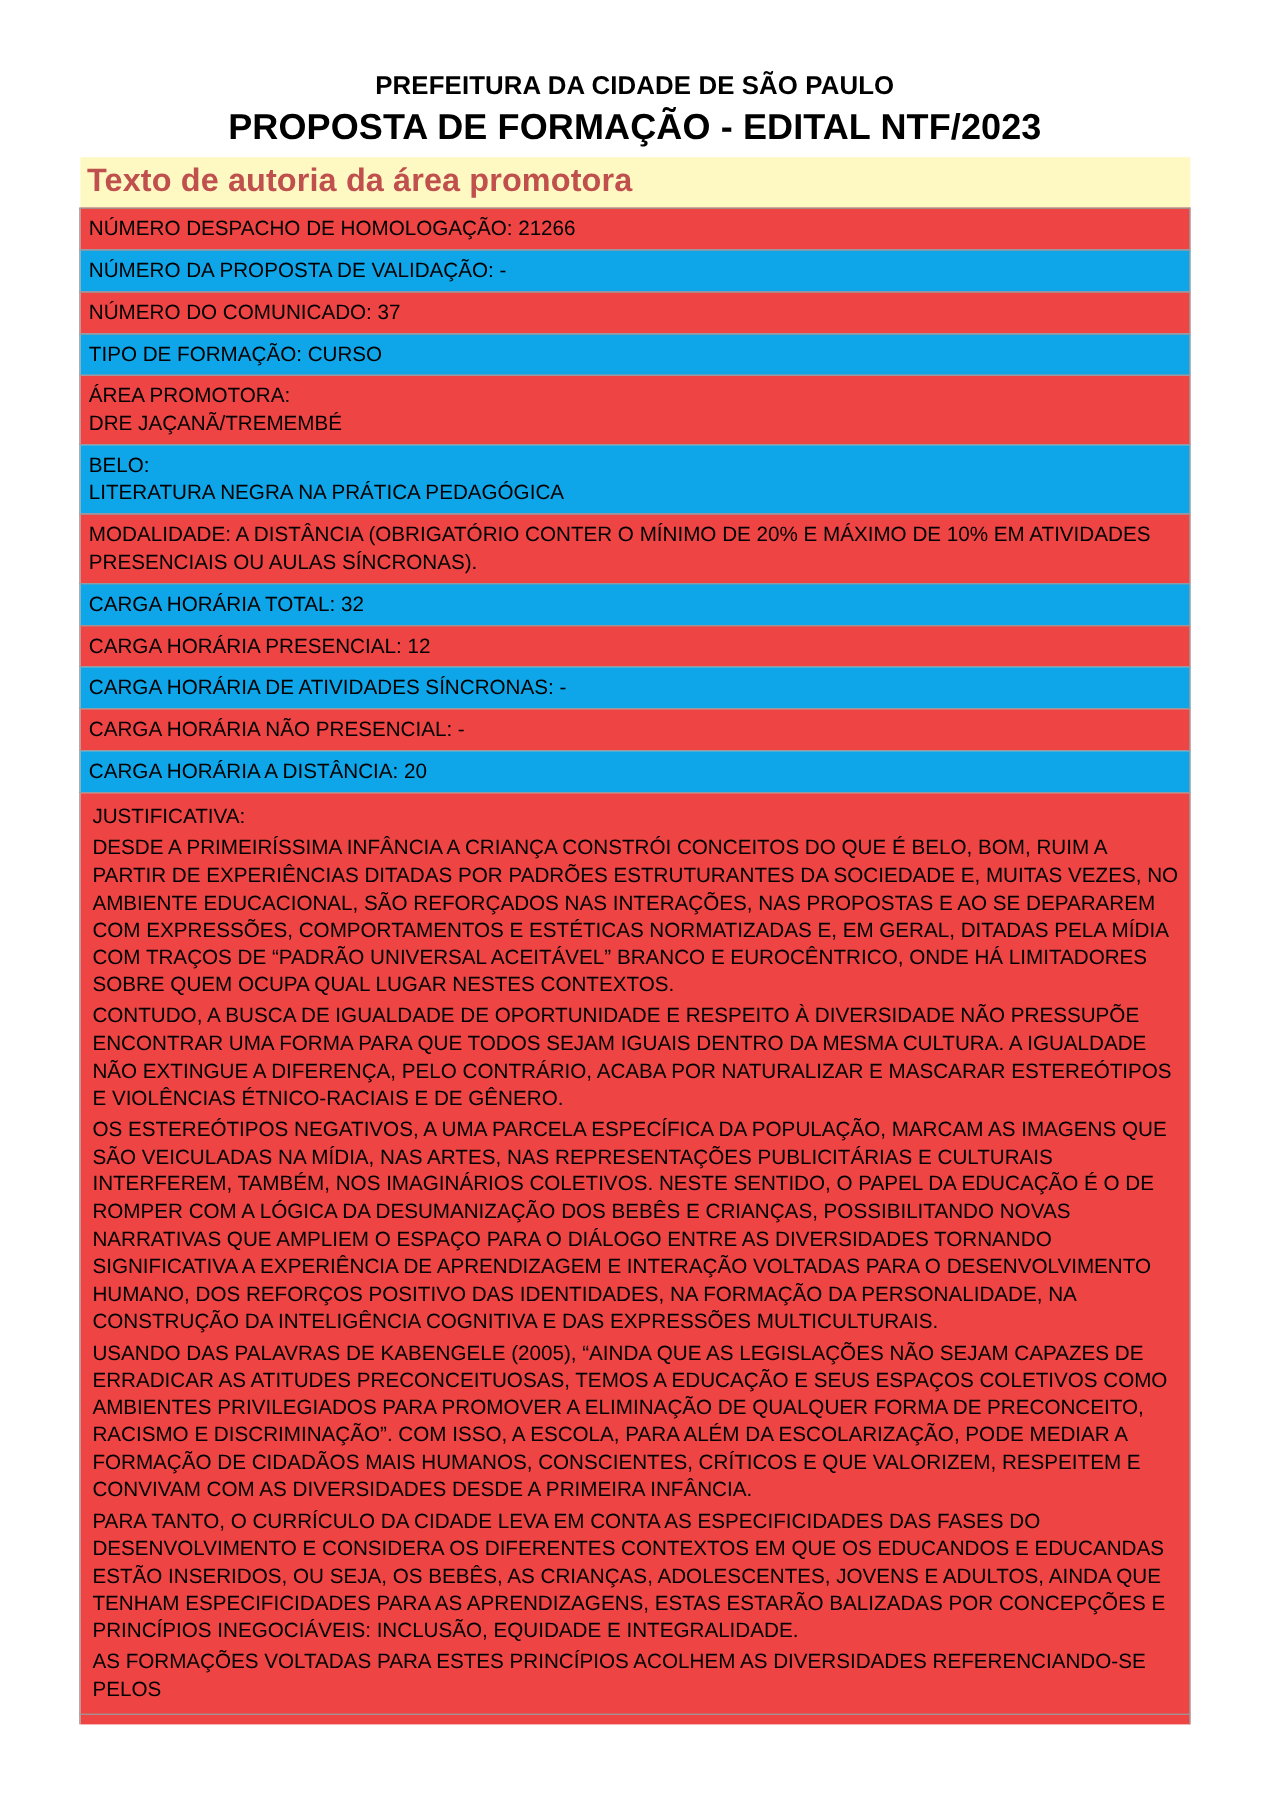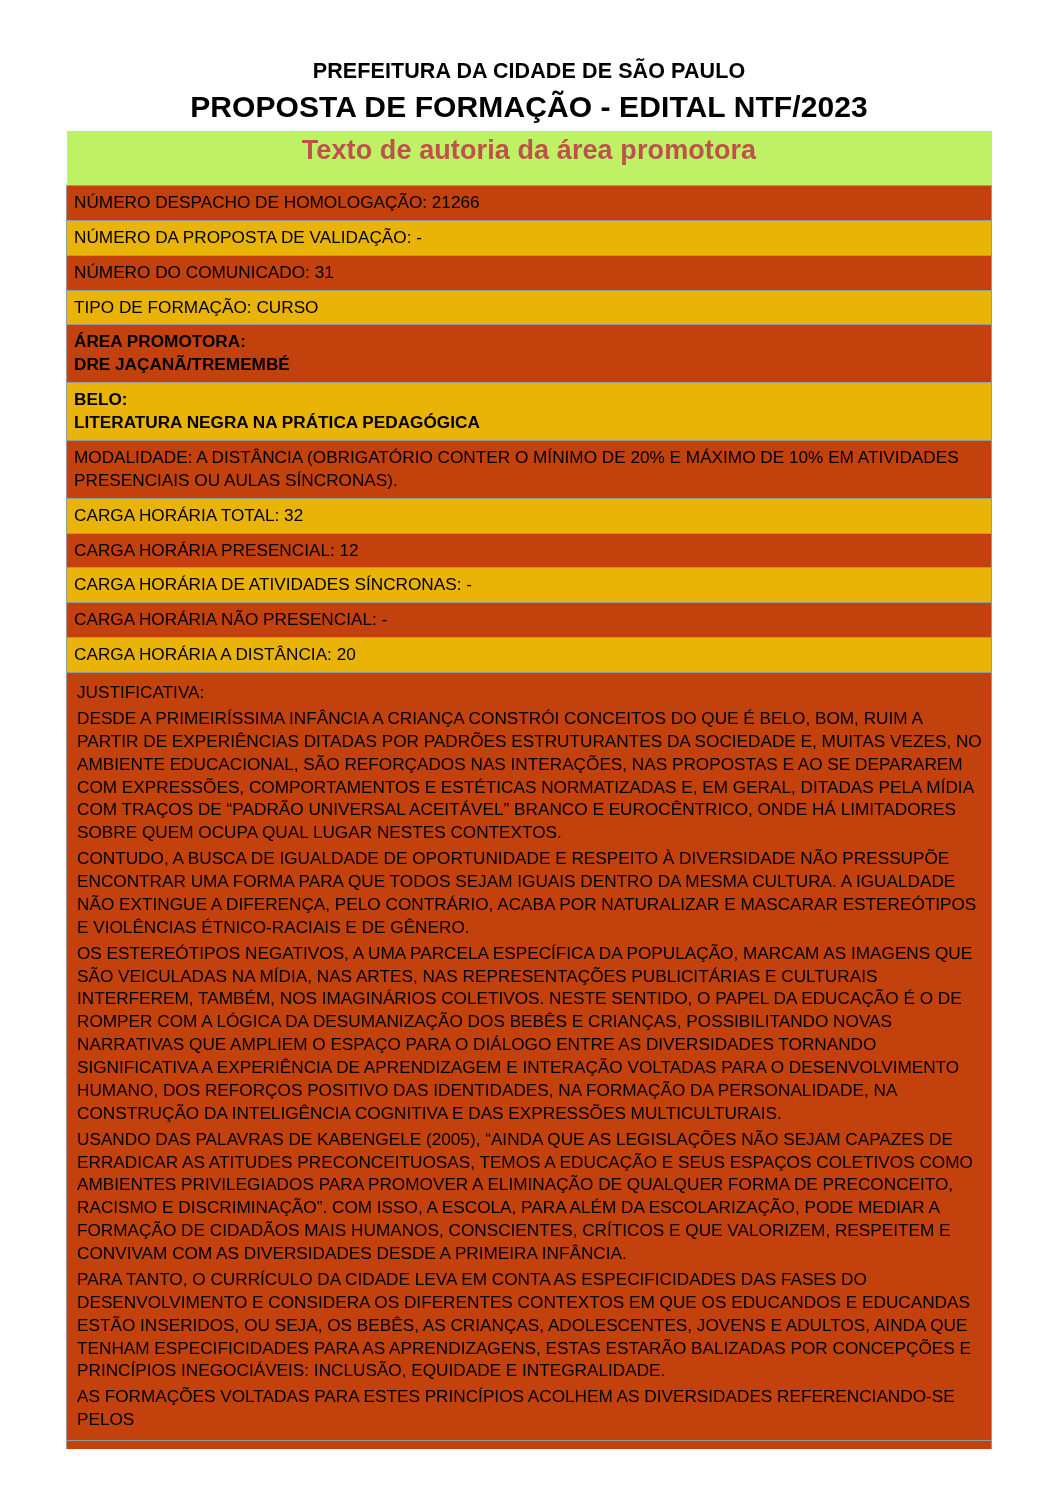--- a/index.html
+++ b/index.html
@@ -54,42 +54,42 @@
     margin: 5px auto 0 auto;
     border-collapse: collapse;
     table-layout: fixed;
   }
   .form-table td {
     border: 1px solid #9a9a9a;
     padding: 5px 6px 6px 7px;
     vertical-align: top;
     font-size: 17.2px;
     line-height: 1.33;
-    background: #c2410c;
+    background: #ef4444;
     word-wrap: break-word;
   }
   .form-table tr.fill td {
-    background: #eab308;
+    background: #0ea5e9;
   }
   .form-table tr.banner td {
-    background: #bef264;
+    background: #fef9c3;
     border: none;
     border-bottom: none;
-    text-align: center;
-    padding: 4px 6px 19px 6px;
+    text-align: left;
+    padding: 4px 6px 7px 6px;
   }
   .banner-text {
     color: #c0504d;
     font-weight: bold;
     font-size: 27px;
     line-height: 1.15;
     letter-spacing: 0.1px;
   }
   .bold {
-    font-weight: bold;
+    font-weight: normal;
   }
   .row-label {
     display: block;
   }
   .row-value {
     display: block;
   }
   .just-cell {
     line-height: 1.335;
     padding-bottom: 10px;
@@ -130,21 +130,21 @@
 
       <tr>
         <td>NÚMERO DESPACHO DE HOMOLOGAÇÃO:  21266</td>
       </tr>
 
       <tr class="fill">
         <td>NÚMERO DA PROPOSTA DE VALIDAÇÃO:  -</td>
       </tr>
 
       <tr>
-        <td>NÚMERO DO COMUNICADO:  31</td>
+        <td>NÚMERO DO COMUNICADO:  37</td>
       </tr>
 
       <tr class="fill">
         <td>TIPO DE FORMAÇÃO: CURSO</td>
       </tr>
 
       <tr>
         <td>
           <span class="row-label bold">ÁREA PROMOTORA:</span>
           <span class="row-value bold">DRE JAÇANÃ/TREMEMBÉ</span>

